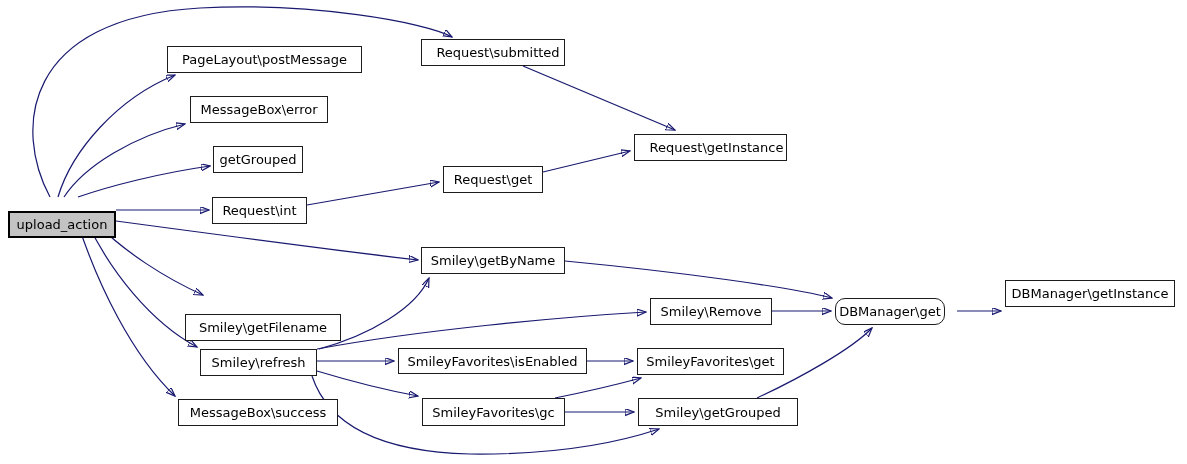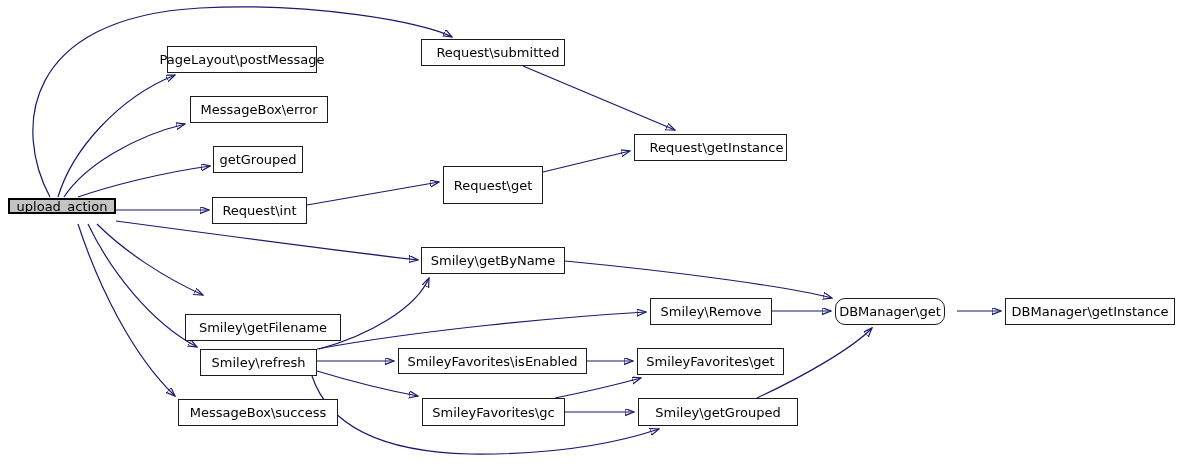--- a/index.html
+++ b/index.html
@@ -71,33 +71,33 @@
     <path d="M312,376 C330,430 390,452 470,454 C560,455 620,442 659,429" marker-end="url(#arrow)"></path>
     <path d="M565,261 C680,272 790,287 832,298" marker-end="url(#arrow)"></path>
     <path d="M772,311 L831,311" marker-end="url(#arrow)"></path>
     <path d="M587,361 L633,361" marker-end="url(#arrow)"></path>
     <path d="M555,398 C585,392 615,385 641,378" marker-end="url(#arrow)"></path>
     <path d="M565,412 L634,412" marker-end="url(#arrow)"></path>
     <path d="M757,398 C800,378 852,349 872,328" marker-end="url(#arrow)"></path>
     <path d="M957,311 L1001,311" marker-end="url(#arrow)"></path>
   </svg>
 
-  <div class="node root" style="left:8px; top:198px; width:108px; height:16px;">upload_action</div>
+  <div class="node root" style="left:8px; top:211px; width:108px; height:27px;">upload_action</div>
 
-  <div class="node" style="left:167px; top:46px; width:150px; height:27px;">PageLayout\postMessage</div>
+  <div class="node" style="left:167px; top:46px; width:195px; height:27px;">PageLayout\postMessage</div>
 
   <div class="node" style="left:190px; top:96px; width:138px; height:27px;">MessageBox\error</div>
 
   <div class="node" style="left:213px; top:146px; width:90px; height:27px;">getGrouped</div>
 
   <div class="node" style="left:212px; top:197px; width:95px; height:27px;">Request\int</div>
 
   <div class="node" style="left:421px; top:39px; width:144px; height:27px;padding-left:10px;">Request\submitted</div>
 
-  <div class="node" style="left:443px; top:166px; width:100px; height:38px;">Request\get</div>
+  <div class="node" style="left:443px; top:166px; width:100px; height:27px;">Request\get</div>
 
   <div class="node" style="left:634px; top:134px; width:153px; height:27px;padding-left:12px;">Request\getInstance</div>
 
   <div class="node" style="left:421px; top:247px; width:144px; height:27px;">Smiley\getByName</div>
 
   <div class="node" style="left:185px; top:314px; width:156px; height:27px;">Smiley\getFilename</div>
 
   <div class="node" style="left:200px; top:349px; width:117px; height:27px;">Smiley\refresh</div>
 
   <div class="node" style="left:178px; top:399px; width:160px; height:27px;">MessageBox\success</div>
@@ -107,15 +107,15 @@
   <div class="node" style="left:398px; top:348px; width:189px; height:26px;">SmileyFavorites\isEnabled</div>
 
   <div class="node" style="left:637px; top:348px; width:147px; height:27px;">SmileyFavorites\get</div>
 
   <div class="node" style="left:422px; top:398px; width:143px; height:28px;">SmileyFavorites\gc</div>
 
   <div class="node" style="left:638px; top:398px; width:160px; height:28px;">Smiley\getGrouped</div>
 
   <div class="node" style="left:835px; top:298px; width:110px; height:27px;border-radius:10px;">DBManager\get</div>
 
-  <div class="node" style="left:1005px; top:298px; width:170px; height:27px;">DBManager\getInstance</div>
+  <div class="node" style="left:1005px; top:280px; width:170px; height:27px;">DBManager\getInstance</div>
 
 </div>
 
 </body></html>

